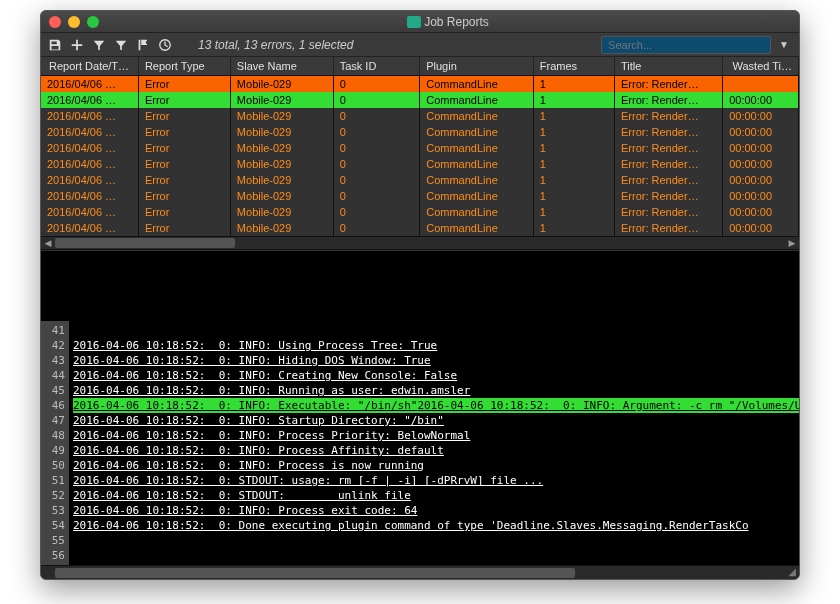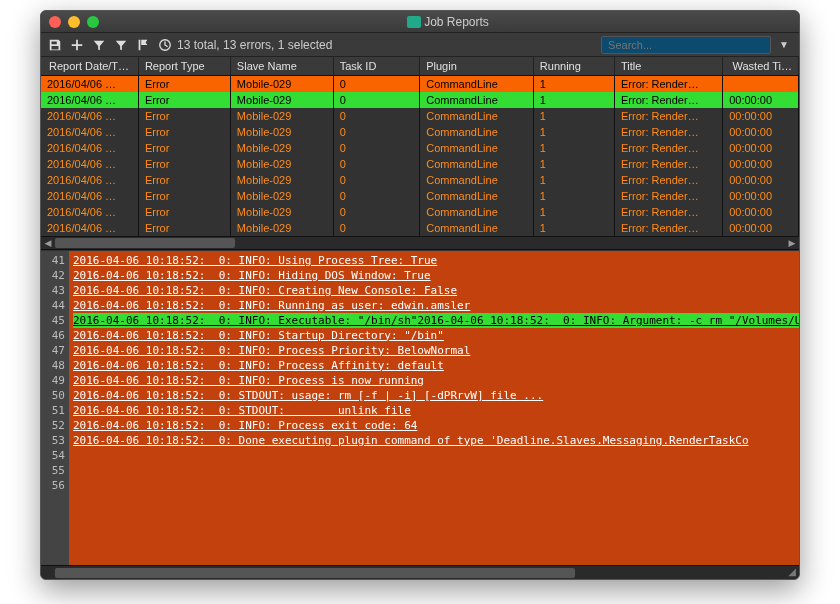--- a/index.html
+++ b/index.html
@@ -24,21 +24,21 @@
 
   .toolbar {
     height: 24px; background: #3a3a3a; display: flex; align-items: center;
     border-bottom: 1px solid #222; padding: 0 4px; gap: 2px;
   }
   .tb-btn {
     width: 20px; height: 20px; display: flex; align-items: center; justify-content: center;
     color: #ddd; font-size: 13px; cursor: pointer;
   }
   .tb-btn svg { width: 14px; height: 14px; fill: #ddd; }
-  .status { color: #ccc; font-size: 12px; margin-left: 0; flex: 1; }
+  .status { color: #ccc; font-size: 12px; margin-left: 21px; flex: 1; font-style: italic; }
   .search {
     width: 170px; height: 18px; background: #0c4a6e; border: 1px solid #555;
     color: #aaa; font-size: 11px; padding: 0 6px; border-radius: 2px;
   }
   .menu-arrow { color: #ccc; font-size: 10px; padding: 0 6px; cursor: pointer; }
 
   .table-wrap { flex: 0 0 auto; overflow: hidden; }
   table { width: 100%; border-collapse: collapse; table-layout: fixed; font-size: 11px; }
   th {
     background: #3a3a3a; color: #e0e0e0; text-align: left; padding: 3px 6px;
@@ -62,21 +62,21 @@
 
   .hscroll {
     height: 14px; background: #2a2a2a; border-top: 1px solid #111; border-bottom: 1px solid #111;
     display: flex; align-items: center;
   }
   .hscroll .arrow { width: 14px; text-align: center; color: #999; font-size: 9px; }
   .hscroll .track { flex: 1; height: 12px; position: relative; }
   .hscroll .thumb { position: absolute; left: 0; top: 1px; width: 180px; height: 10px; background: #555; border-radius: 2px; }
 
   .log-wrap {
-    flex: 1; background: #c2410c; display: flex; overflow: hidden; border-top: 1px solid #333;
+    flex: 1; background: #000000; display: flex; overflow: hidden; border-top: 1px solid #333; align-items: flex-end;
   }
   .gutter {
     width: 28px; background: #444; color: #bbb; font-size: 11px; font-family: Menlo, Consolas, monospace;
     text-align: right; padding: 2px 4px 2px 2px; line-height: 15px;
   }
   .log {
     flex: 1; font-family: Menlo, Consolas, monospace; font-size: 11px; line-height: 15px;
     padding: 2px 4px; color: #fff; white-space: pre; overflow: hidden;
   }
   .log-line { height: 15px; text-decoration: underline; }
@@ -144,21 +144,21 @@
 
   <div class="table-wrap">
     <table>
       <thead>
         <tr>
           <th class="col-date">Report Date/T…</th>
           <th class="col-type">Report Type</th>
           <th class="col-slave">Slave Name</th>
           <th class="col-task">Task ID</th>
           <th class="col-plugin">Plugin</th>
-          <th class="col-frames">Running</th>
+          <th class="col-frames">Frames</th>
           <th class="col-title">Title</th>
           <th class="col-wasted">Wasted Ti…</th>
         </tr>
       </thead>
       <tbody id="rows">
           <tr class="selected">
             <td>2016/04/06 …</td>
             <td>Error</td>
             <td>Mobile-029</td>
             <td>0</td>

